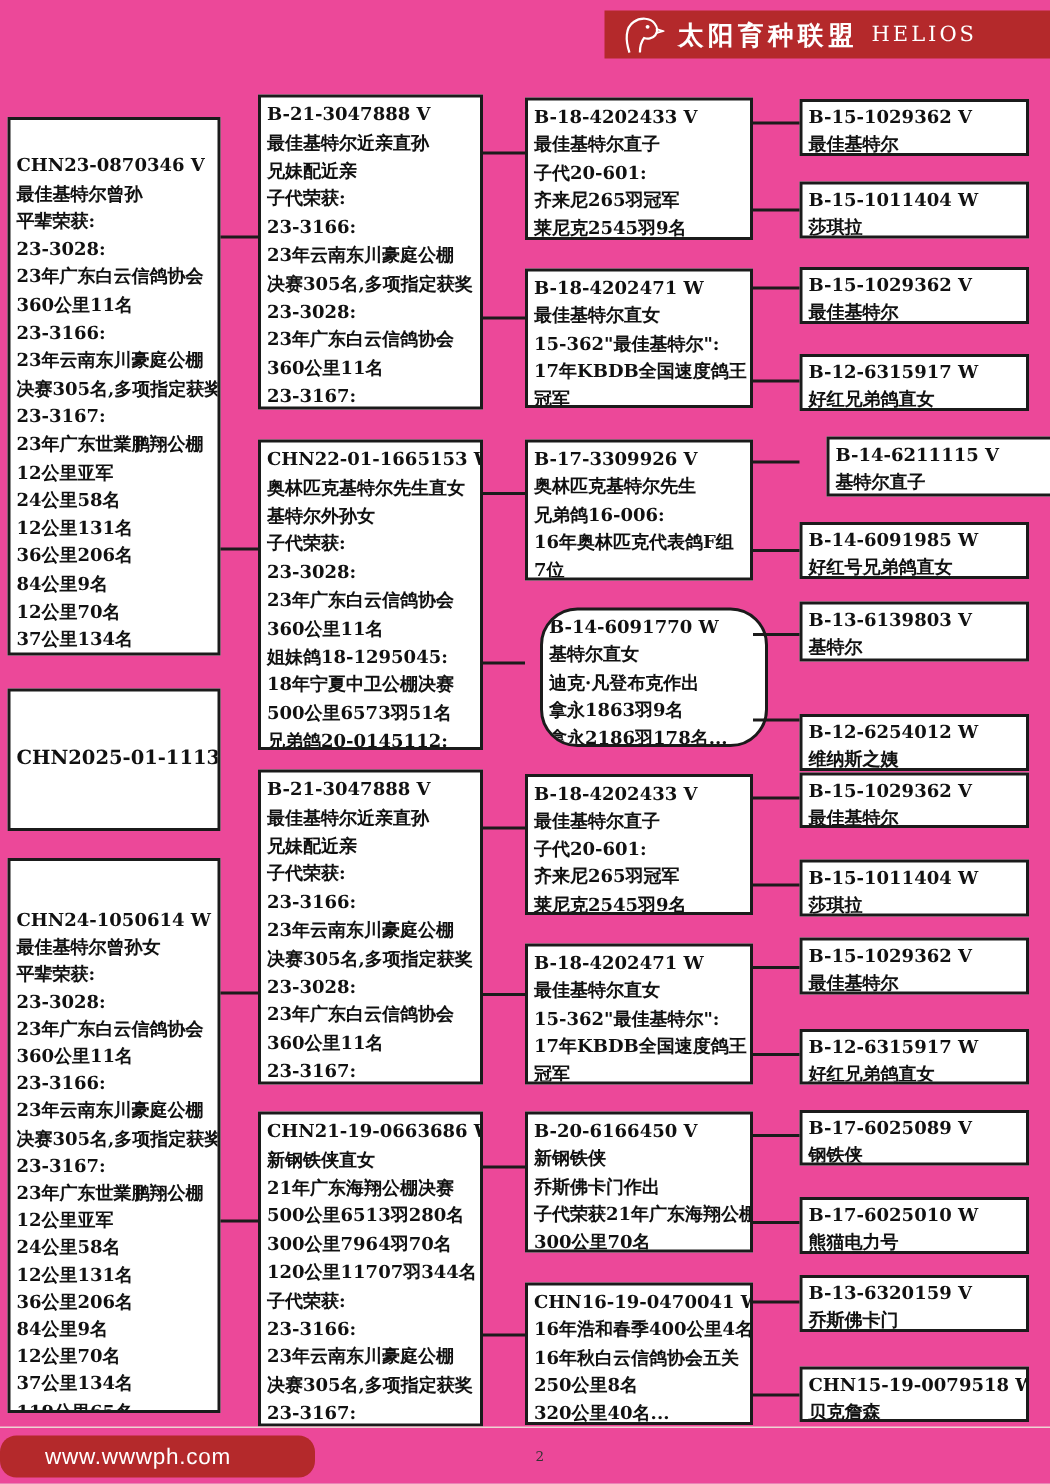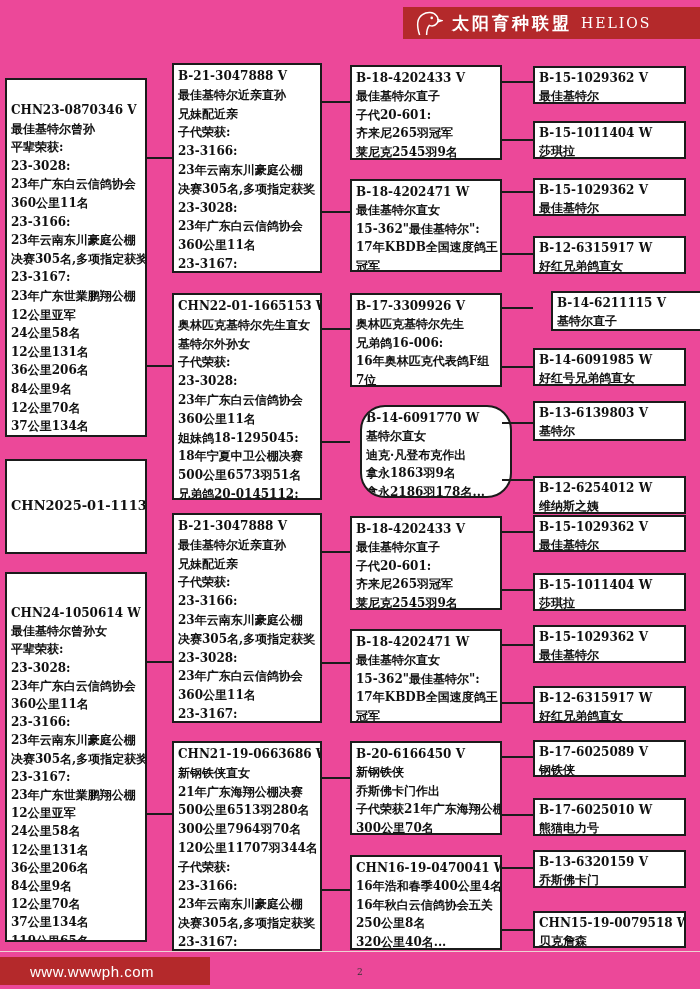--- a/index.html
+++ b/index.html
@@ -29,21 +29,21 @@
   .col1{font-size:12px;line-height:18.8px;}
   .col2{font-size:12px;line-height:18.4px;}
   .col3{font-size:12px;line-height:17.5px;}
   .connector{position:absolute;height:2px;background:#1b1b1b;}
   
   .footer-rule{position:absolute;left:0;top:951px;width:700px;height:1px;background:#eed3d3;}
   .footer-bar{
     position:absolute;left:0;top:957px;width:210px;height:28px;
     display:flex;align-items:center;padding-left:30px;box-sizing:border-box;
     background:#b4292b;color:#fff;
-    font-family:"Liberation Sans", sans-serif;font-size:15px;letter-spacing:0.5px;
+    font-family:"Liberation Sans", sans-serif;font-size:15px;letter-spacing:0.5px;border-radius:11px;
   }
   .page-num{position:absolute;left:357px;top:967px;font-size:9px;color:#333;}
 </style>
 </head>
 <body>
 
 <div class="page">
 
   <div class="banner" style="background: rgb(180, 41, 43);">
     <span class="logo">

